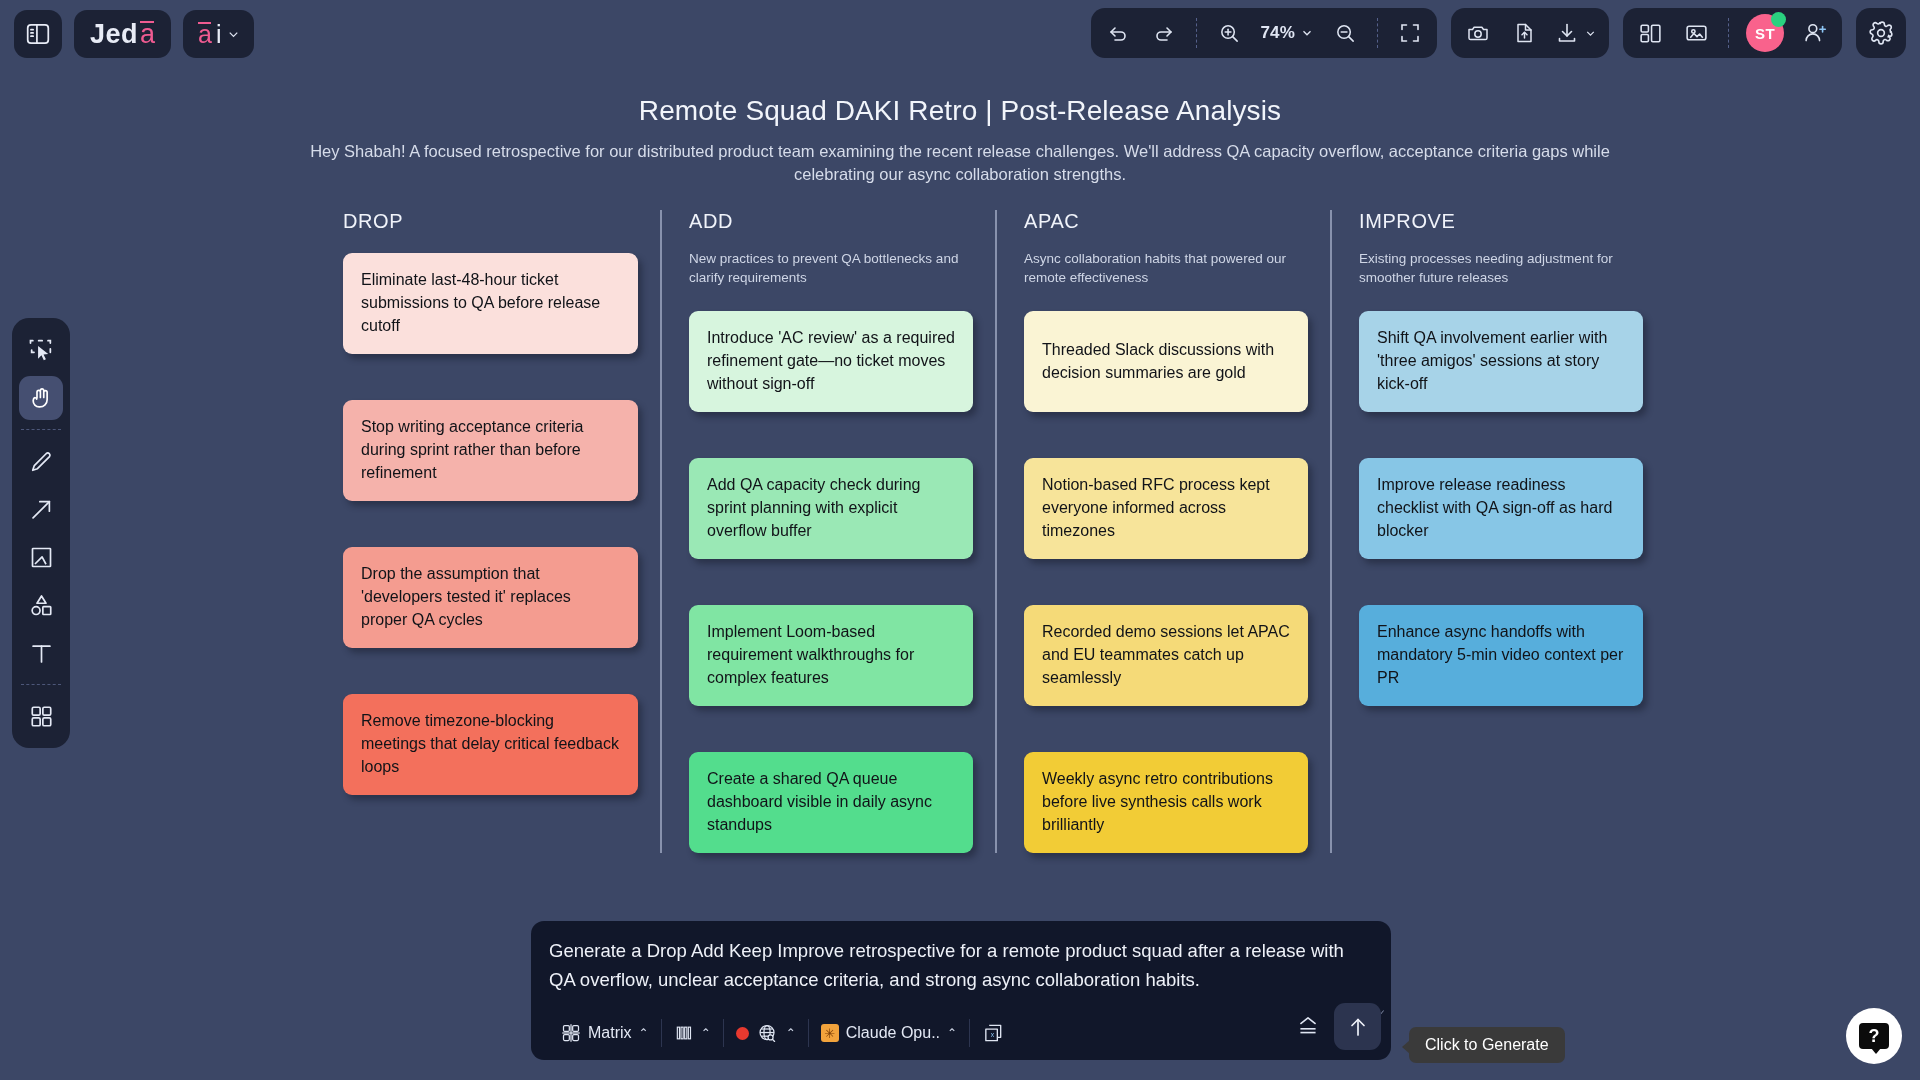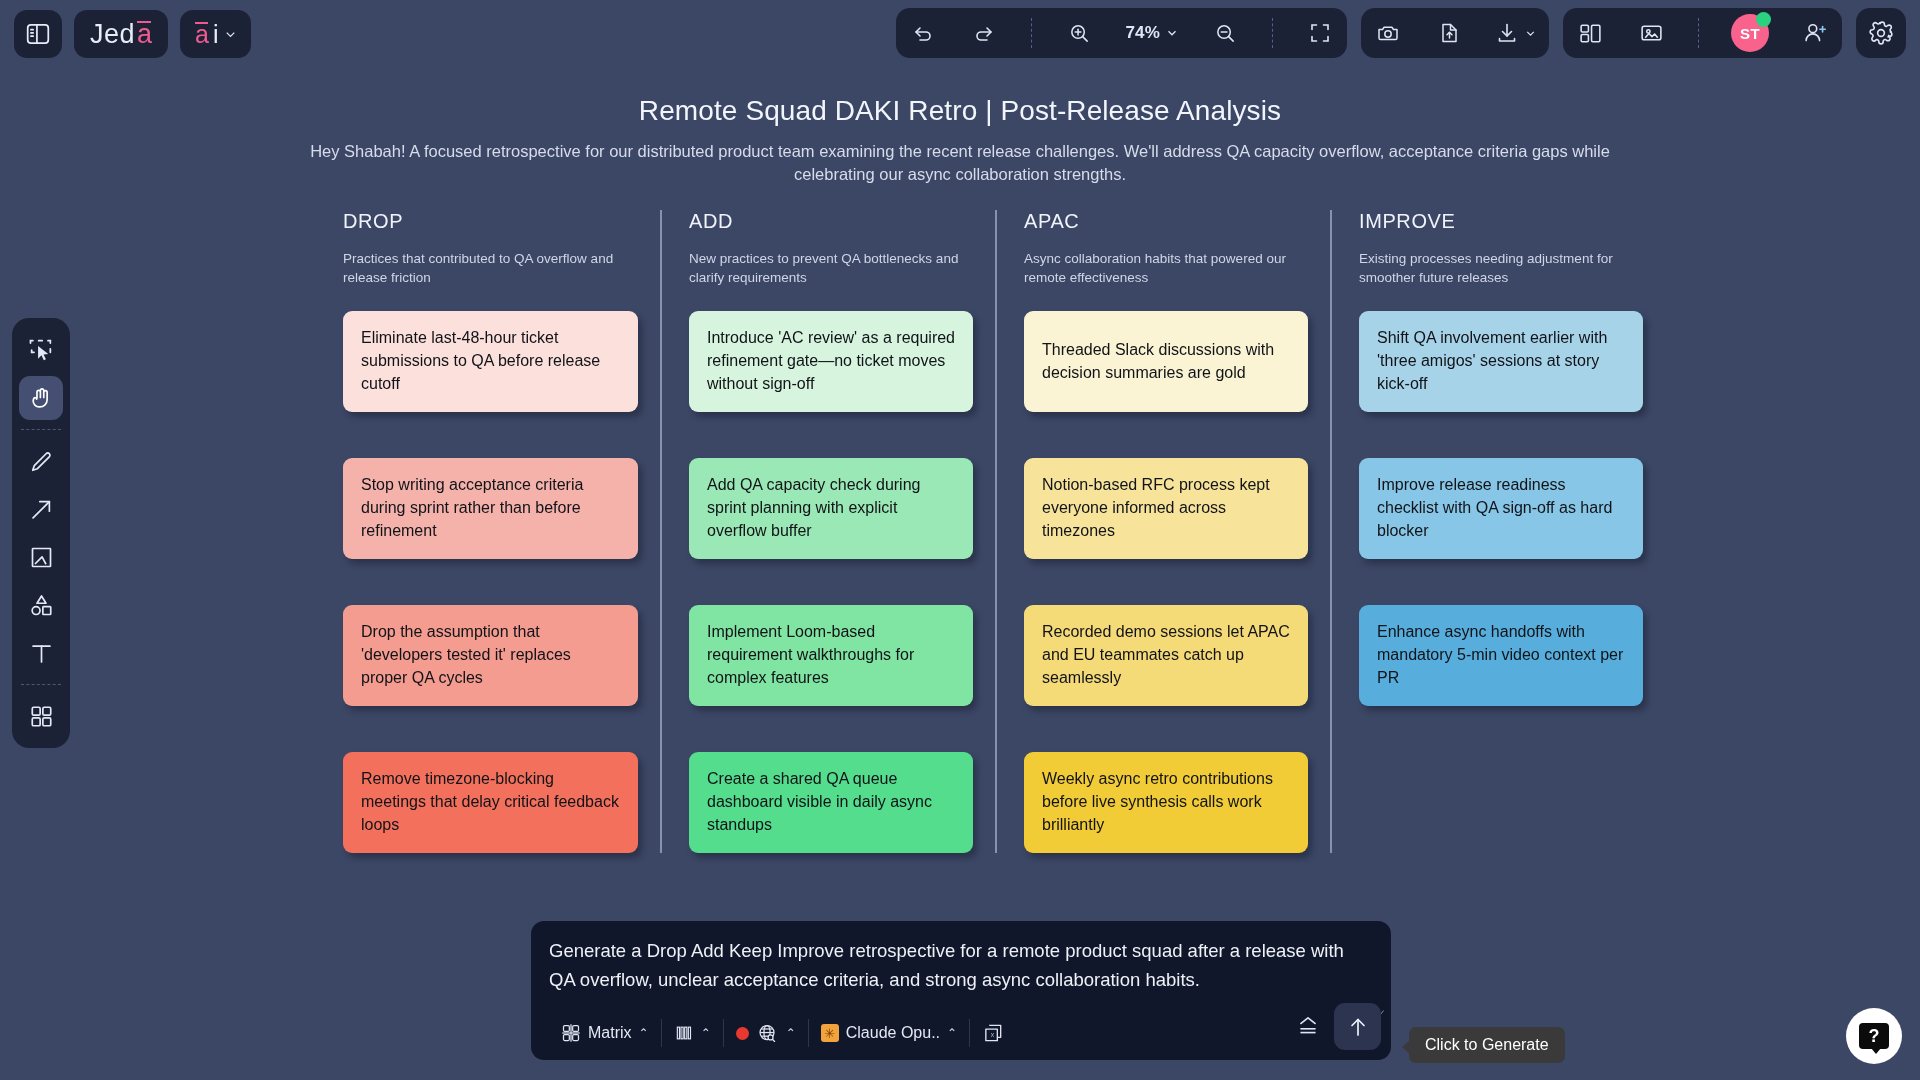--- a/index.html
+++ b/index.html
@@ -17,36 +17,36 @@
   .tb-right { position: absolute; right: 14px; top: 8px; display: flex; align-items: center; gap: 14px; }
 
   .icon-btn {
     width: 48px; height: 48px; border-radius: 13px; background: #1c2235;
     display: flex; align-items: center; justify-content: center;
   }
   .logo-pill {
     height: 48px; border-radius: 13px; background: #1c2235;
     display: flex; align-items: center; padding: 0 16px; gap: 2px;
   }
-  .logo-text { color: #e8ecf6; font-size: 27px; font-weight: 400; letter-spacing: .5px; }
+  .logo-text { color: #e8ecf6; font-size: 27px; font-weight: 700; letter-spacing: .5px; }
   .logo-a { color: #ef5b91; font-size: 27px; font-weight: 500; position: relative; }
   .logo-a::before {
     content: ""; position: absolute; left: 0; right: 1px; top: 2px; height: 2px; background: #ef5b91;
   }
   .ai-pill {
     height: 48px; border-radius: 13px; background: #1c2235;
     display: flex; align-items: center; padding: 0 13px 0 15px; gap: 4px;
   }
   .ai-a { color: #ef5b91; font-size: 25px; font-weight: 500; position: relative; }
   .ai-a::before { content: ""; position: absolute; left: 0; right: 1px; top: 2px; height: 2px; background: #ef5b91; }
   .ai-i { color: #e8ecf6; font-size: 25px; font-weight: 400; }
 
   .group {
     height: 50px; border-radius: 14px; background: #1c2235;
-    display: flex; align-items: center; padding: 0 6px; gap: 19px;
+    display: flex; align-items: center; padding: 0 6px; gap: 4px;
   }
   .gbtn {
     min-width: 42px; height: 40px; border-radius: 9px;
     display: flex; align-items: center; justify-content: center; padding: 0 6px; gap: 5px;
   }
   .zoomlabel { color: #dfe5f2; font-size: 17px; font-weight: 700; letter-spacing: .2px; }
   .vdiv { width: 0; border-left: 1px dashed #55608a; height: 30px; margin: 0 7px; }
 
   .avatar-wrap { position: relative; width: 38px; height: 38px; }
   .avatar {
@@ -341,21 +341,20 @@
   </div>
 
   <div class="title">Remote Squad DAKI Retro | Post-Release Analysis</div>
   <div class="subtitle">Hey Shabah! A focused retrospective for our distributed product team examining the recent release challenges. We'll address QA capacity overflow, acceptance criteria gaps while celebrating our async collaboration strengths.</div>
 
   <div class="board">
 
     <div class="col">
       <div class="col-inner">
         <div class="col-title">DROP</div>
-        <div class="col-desc">Practices that contributed to QA overflow and release friction</div>
         <div class="cards">
           <div class="card" style="background:#fbe0dc">
               <span>Eliminate last-48-hour ticket submissions to QA before release cutoff</span>
             </div>
           <div class="card" style="background:#f5b2ab">
               <span>Stop writing acceptance criteria during sprint rather than before refinement</span>
             </div>
           <div class="card" style="background:#f49c90">
               <span>Drop the assumption that 'developers tested it' replaces proper QA cycles</span>
             </div>

